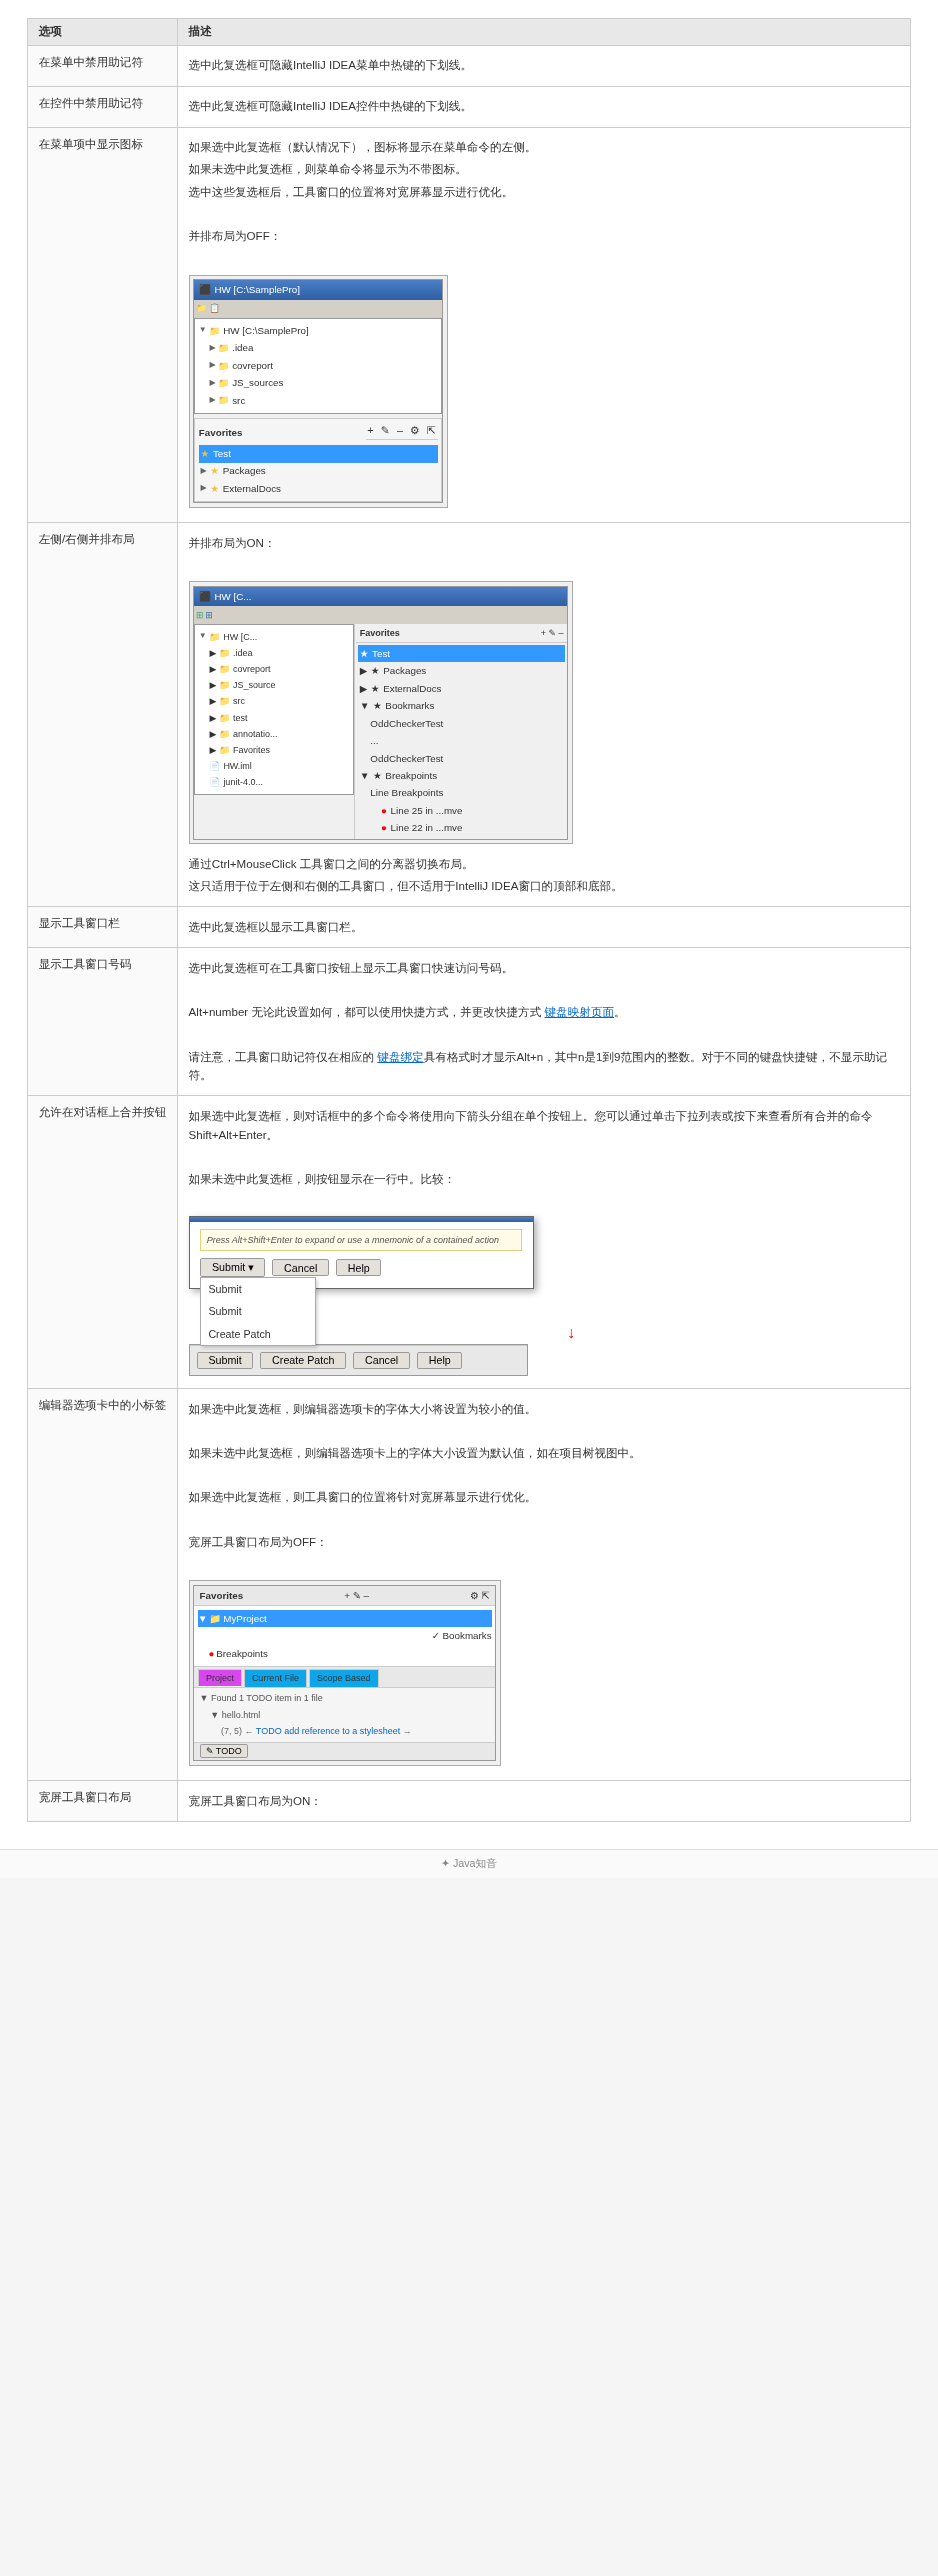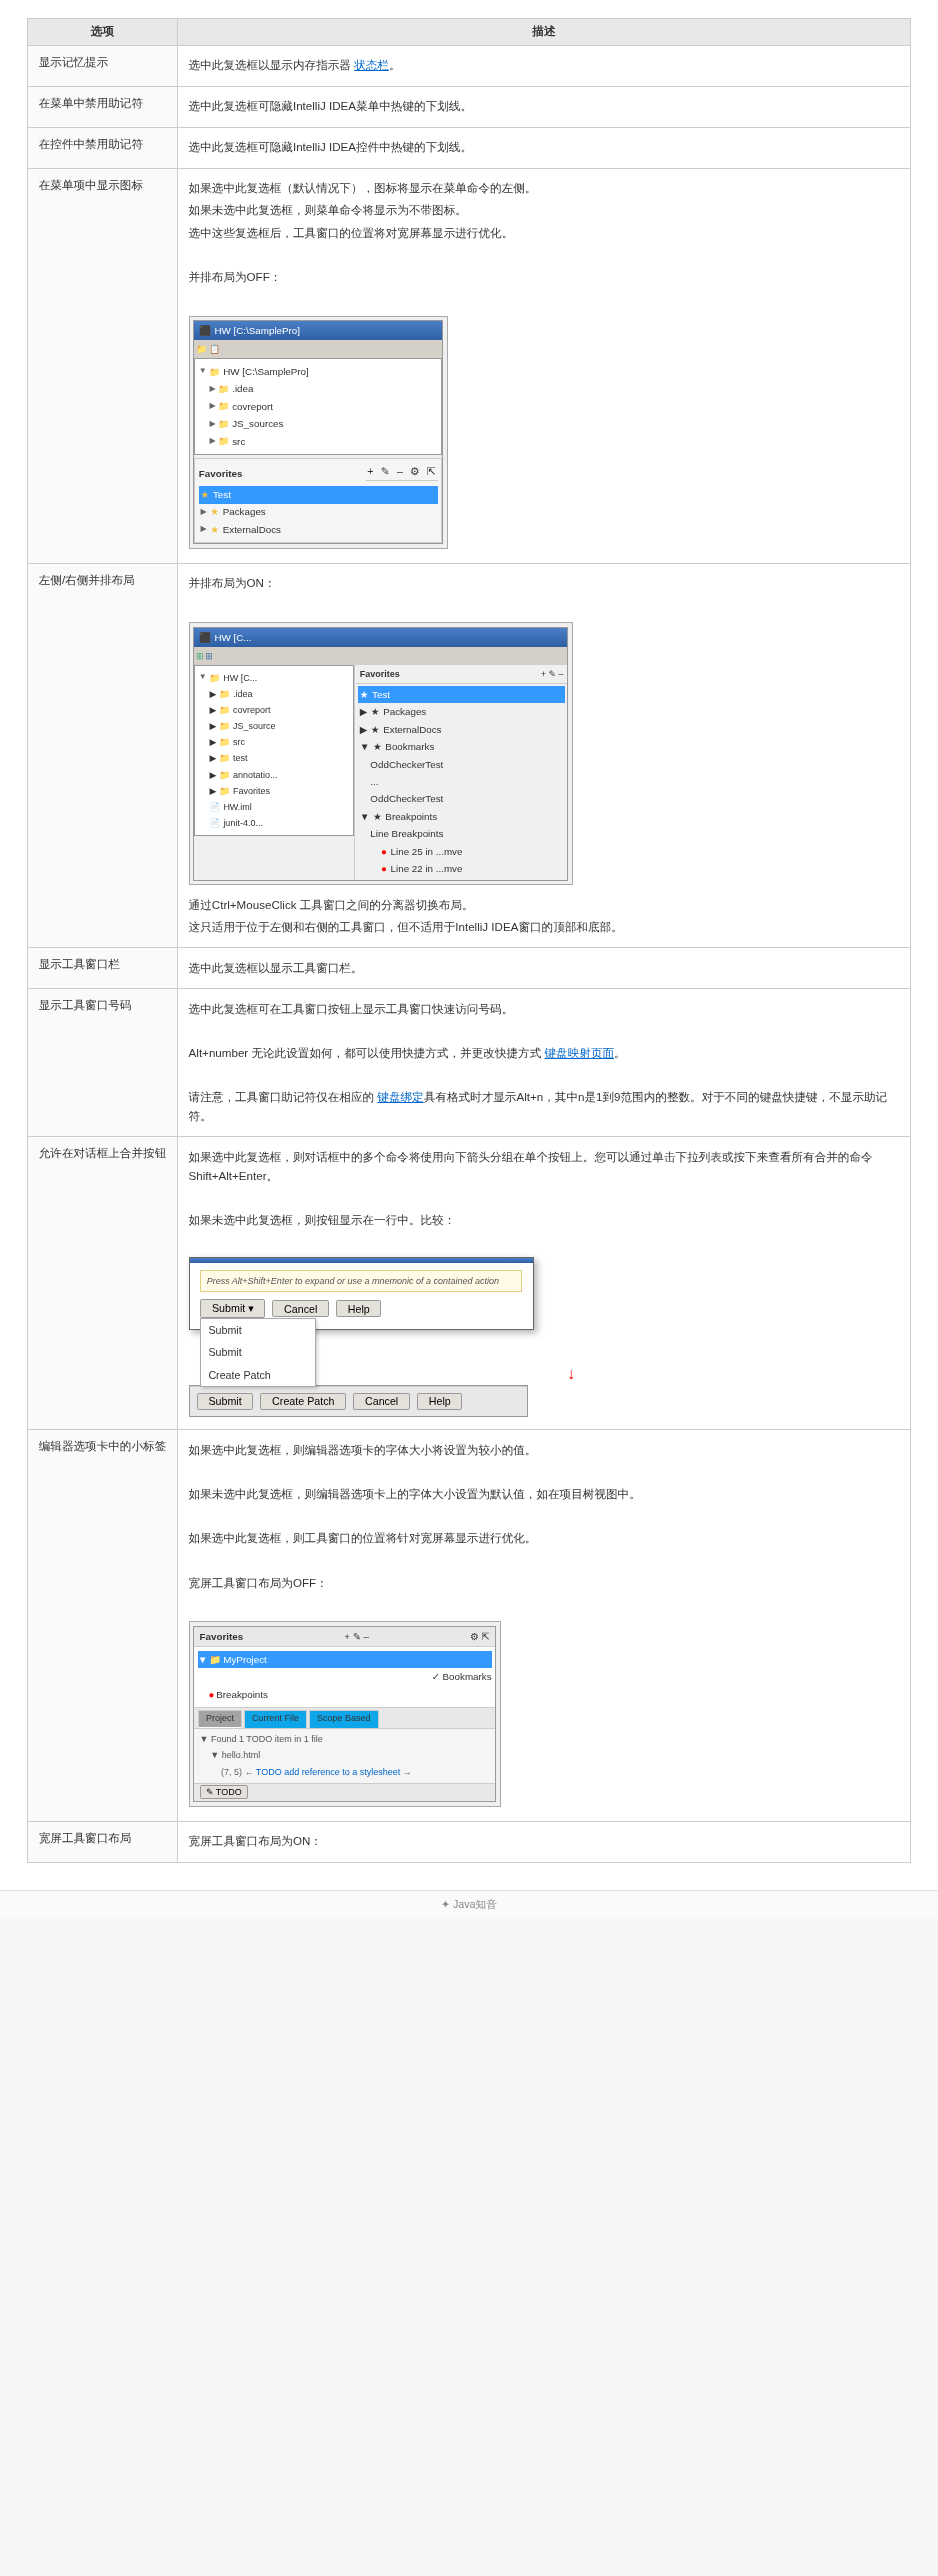--- a/index.html
+++ b/index.html
@@ -20,21 +20,21 @@
     }
     table.settings-table {
       width: 100%;
       border-collapse: collapse;
       margin-bottom: 9px;
     }
     table.settings-table th {
       background: #e8e8e8;
       border: 0.9px solid #ccc;
       padding: 5.4px 10.7px;
-      text-align: center;
+      text-align: left;
       font-weight: bold;
       font-size: 11.6px;
     }
     table.settings-table td {
       border: 0.9px solid #ccc;
       padding: 7.1px 10.7px;
       vertical-align: top;
       font-size: 11.6px;
       line-height: 1.6;
     }
@@ -214,21 +214,21 @@
     }
     .ws-tab {
       padding: 0.9px 7.1px;
       background: #0ea5e9;
       border: 0.9px solid #ccc;
       border-bottom: none;
       font-size: 9px;
       cursor: pointer;
     }
     .ws-tab.active {
-      background: #a3a3a3;
+      background: #d946ef;
       border-bottom: 0.9px solid white;
     }
     .ws-tree-item {
       display: flex;
       align-items: center;
       gap: 1.8px;
       padding: 0.9px 0;
       font-size: 9.8px;
     }
     .ws-tree-item.highlighted {
@@ -267,26 +267,20 @@
     <table class="settings-table">
       <thead>
         <tr>
           <th>选项</th>
           <th>描述</th>
         </tr>
       </thead>
       <tbody>
 
 
-        <tr>
-          <td class="label-col">显示记忆提示</td>
-          <td class="desc-col">
-            <p>选中此复选框以显示内存指示器 <a class="status-bar-link" href="#">状态栏</a>。</p>
-          </td>
-        </tr>
 
         <tr>
           <td class="label-col">在菜单中禁用助记符</td>
           <td class="desc-col">
             <p>选中此复选框可隐藏IntelliJ IDEA菜单中热键的下划线。</p>
           </td>
         </tr>
 
         <tr>
           <td class="label-col">在控件中禁用助记符</td>

